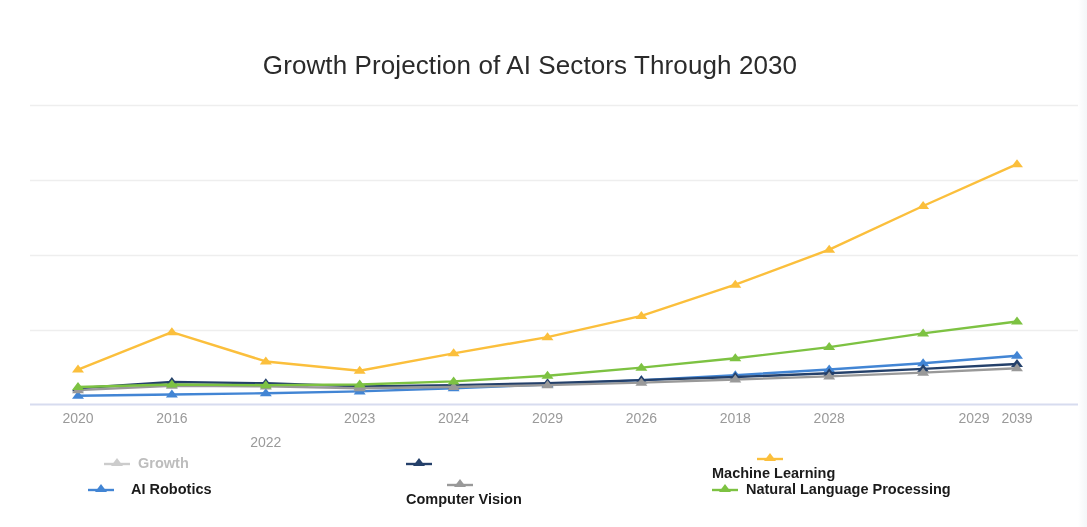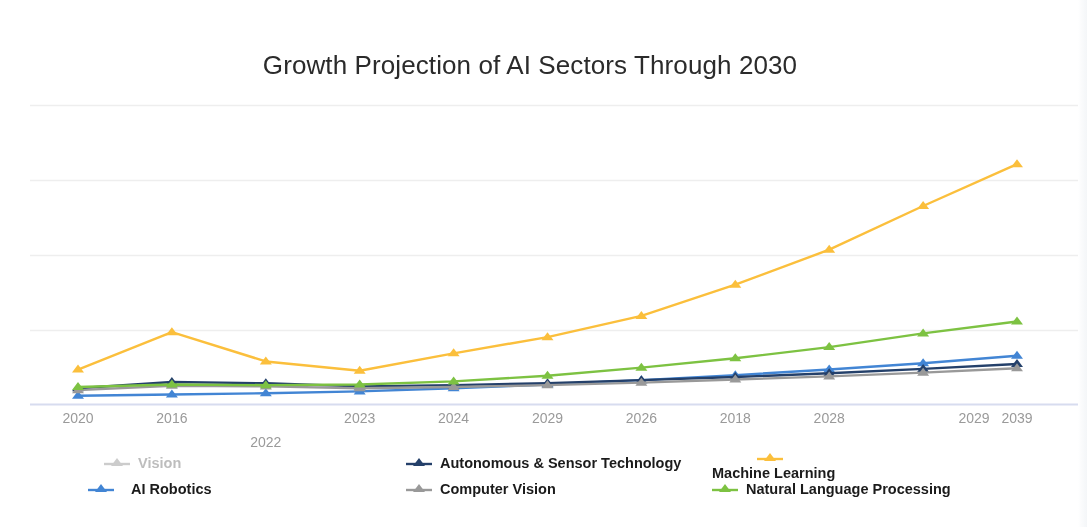--- a/index.html
+++ b/index.html
@@ -205,37 +205,36 @@
       <div class="x-tick" style="left: 962px; margin-left: 12px;">2029</div>
       <div class="x-tick" style="left: 1017px;">2039</div>
     </div>
 
   <div id="legend">
       <div class="legend-item disabled" style="left: 104px; top: 3px;">
         <svg class="legend-marker" viewBox="0 0 26 14">
           <line x1="0" x2="26" y1="8" y2="8" stroke="#cccccc" stroke-width="2.4"></line>
           <polygon points="13,2 7,10 19,10" fill="#cccccc"></polygon>
         </svg>
-        <span class="legend-label">Vision</span>
+        <span class="legend-label">Growth</span>
       </div>
       <div class="legend-item" style="left: 88px; top: 29px; gap: 9px;">
         <svg class="legend-marker" viewBox="0 0 26 14">
           <line x1="0" x2="26" y1="8" y2="8" stroke="#4285d4" stroke-width="2.4"></line>
           <polygon points="13,2 7,10 19,10" fill="#4285d4"></polygon>
         </svg>
         <span class="legend-label">AI Robotics</span>
       </div>
       <div class="legend-item" style="left: 406px; top: 3px;">
         <svg class="legend-marker" viewBox="0 0 26 14">
           <line x1="0" x2="26" y1="8" y2="8" stroke="#24406a" stroke-width="2.4"></line>
           <polygon points="13,2 7,10 19,10" fill="#24406a"></polygon>
         </svg>
-        <span class="legend-label">Autonomous &amp; Sensor Technology</span>
-      </div>
-      <div class="legend-item" style="left: 406px; top: 29px;">
+      </div>
+      <div class="legend-item" style="left: 406px; top: 29px; flex-direction: column;">
         <svg class="legend-marker" viewBox="0 0 26 14">
           <line x1="0" x2="26" y1="8" y2="8" stroke="#999999" stroke-width="2.4"></line>
           <polygon points="13,2 7,10 19,10" fill="#999999"></polygon>
         </svg>
         <span class="legend-label">Computer Vision</span>
       </div>
       <div class="legend-item" style="left: 712px; top: 3px; flex-direction: column;">
         <svg class="legend-marker" viewBox="0 0 26 14">
           <line x1="0" x2="26" y1="8" y2="8" stroke="#fbbf3c" stroke-width="2.4"></line>
           <polygon points="13,2 7,10 19,10" fill="#fbbf3c"></polygon>

